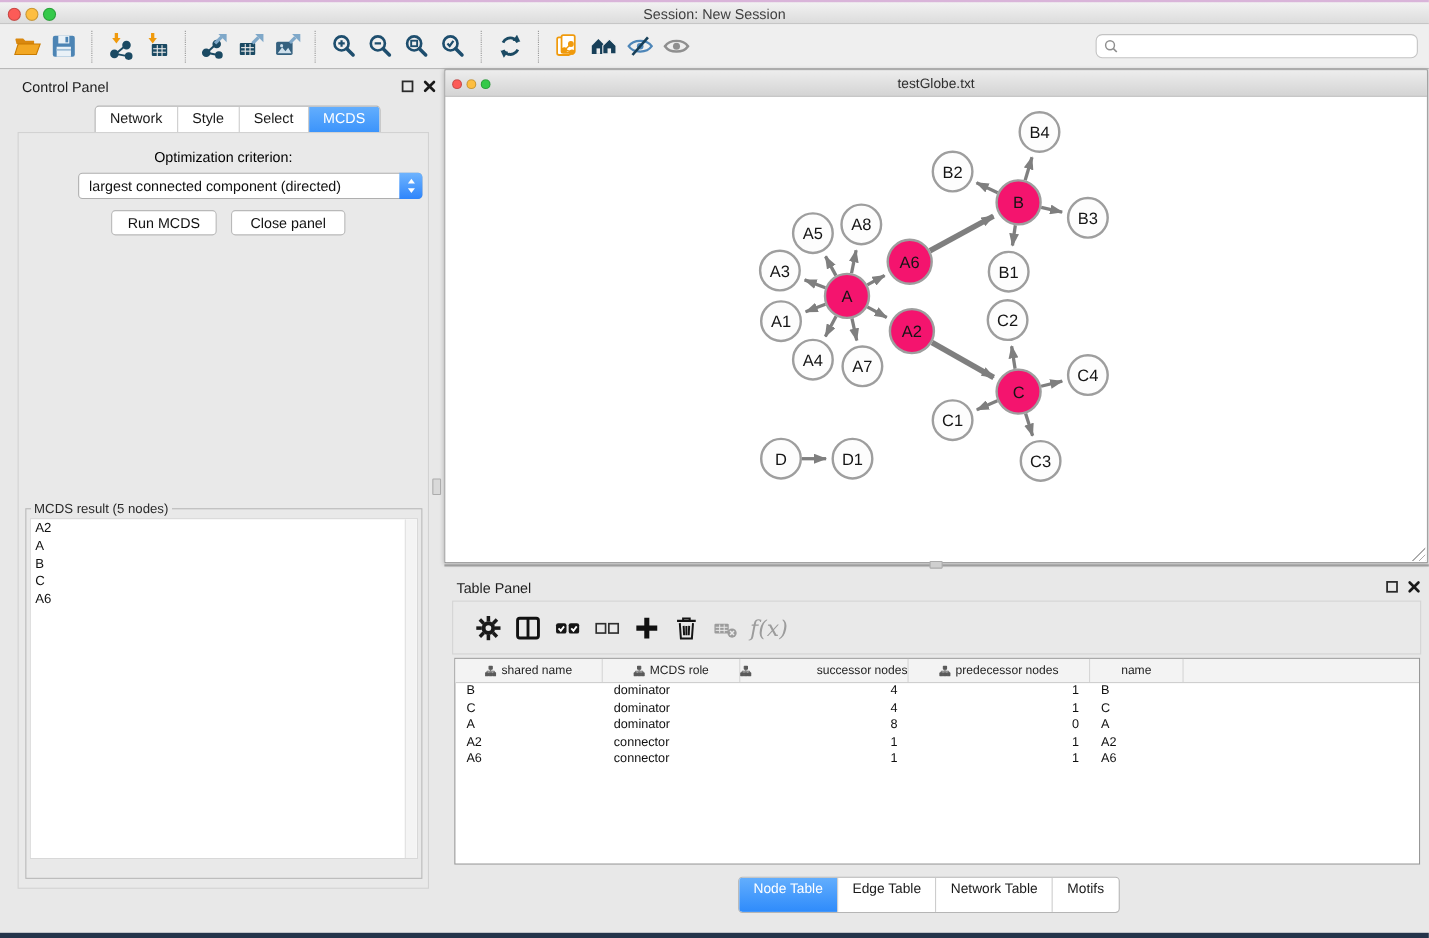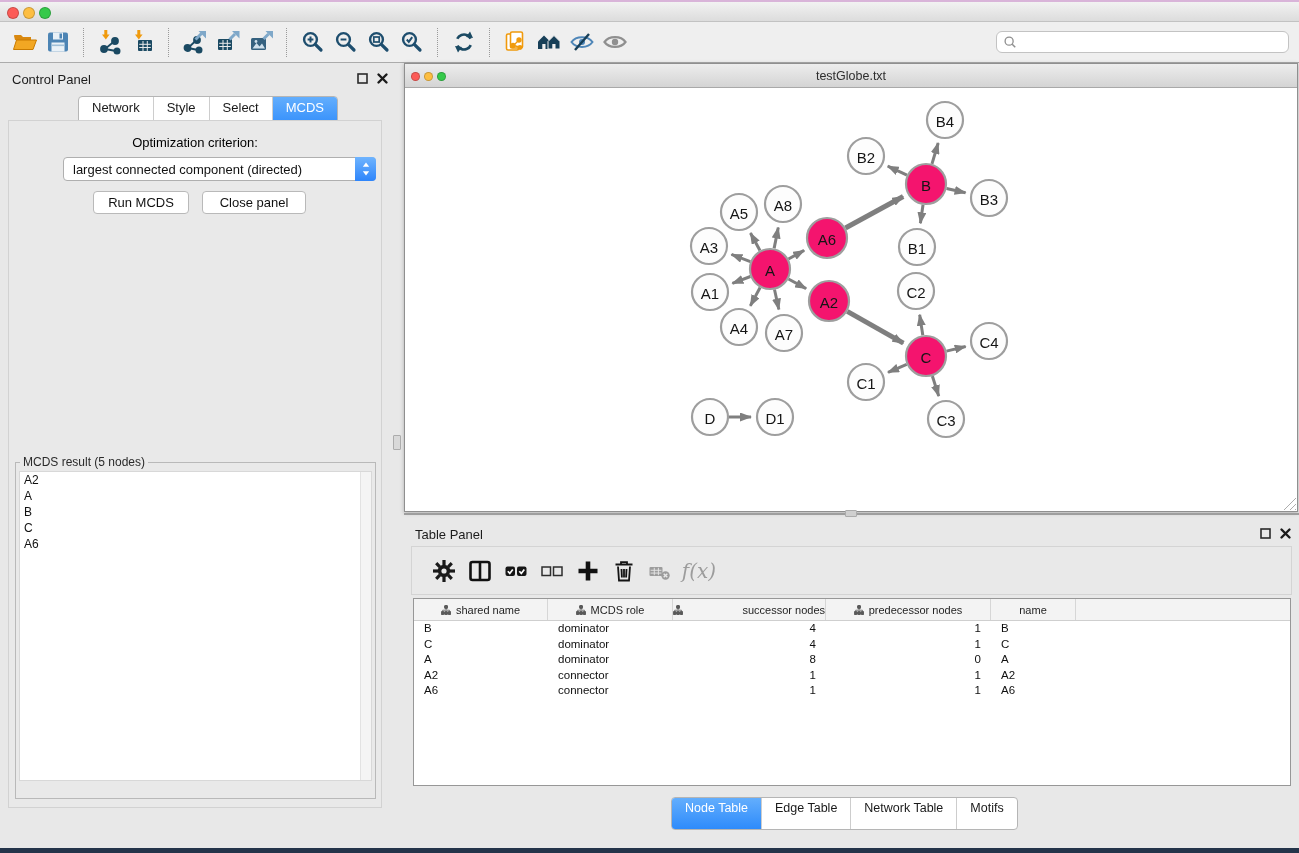--- a/index.html
+++ b/index.html
@@ -26,21 +26,21 @@
   .tsep { width:1px; height:29px; border-left:1px dotted #9A9A9A; margin:0 9px; flex:0 0 auto; }
   .search-box { margin-left:auto; margin-right:10px; width:293px; height:22px; background:#FFF;
     border:1px solid #C3C3C3; border-radius:6px; display:flex; align-items:center; padding:0 6px; }
   .search-box svg { width:14px; height:14px; flex:0 0 auto; }
   .search-box input { border:none; outline:none; flex:1; font-size:12px; margin-left:4px; background:transparent; }
 
   
   .workspace { position:absolute; left:0; top:63px; width:1299px; height:756px; background:#E8E8E8; }
 
   
-  .control-panel { position:absolute; left:0; top:0; width:390px; height:756px; }
+  .control-panel { position:absolute; left:8px; top:0; width:390px; height:756px; }
   .panel-title { position:absolute; left:12px; top:9px; font-size:13px; color:#1C1C1C; }
   .float-ic, .close-ic { position:absolute; top:9px; width:13px; height:13px; }
   .seg-wrap { position:absolute; display:inline-flex; background:#FFF; border:1px solid #B5B5B5;
     border-radius:4px; overflow:hidden; height:33px; }
   .cp-tabs { left:78px; top:33px; }
   .seg { padding:0 13px; font-size:13px; line-height:21px; color:#1A1A1A; border-left:1px solid #CDCDCD; }
   .seg:first-child { border-left:none; }
   .seg-active { background:linear-gradient(#63AEFD,#2E8BFB); color:#FFF; }
   .cp-inner { position:absolute; left:8px; top:57px; width:374px; height:688px;
     background:#E9E9E9; border:1px solid #D2D2D2; }
@@ -119,20 +119,21 @@
 </style>
 </head>
 <body>
 
 <div class="app">
 
   <div class="titlebar">
     <span class="tl r"></span>
     <span class="tl y"></span>
     <span class="tl g"></span>
+    <div class="title">Session: New Session</div>
   </div>
 
   <div class="toolbar">
     <div class="tbtn">
         <svg viewBox="0 0 26 26">
           <path d="M2 7 c0-.6.4-1 1-1 h6 l2 2 h8 v3 H3 z" fill="#D9880F"></path>
           <path d="M1.5 20.5 L4.5 11 H24.5 L21 20.5 Z" fill="#F2A723" stroke="#C97B00" stroke-width="1"></path>
         </svg>
       </div>
     <div class="tbtn">

